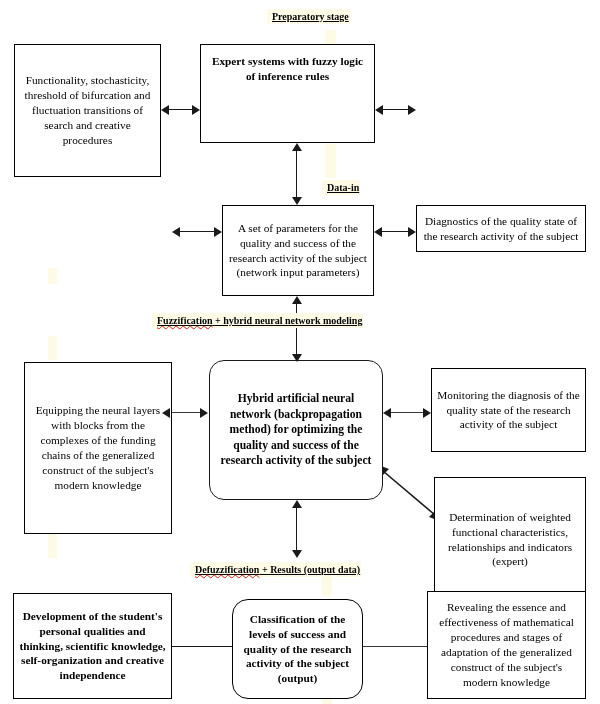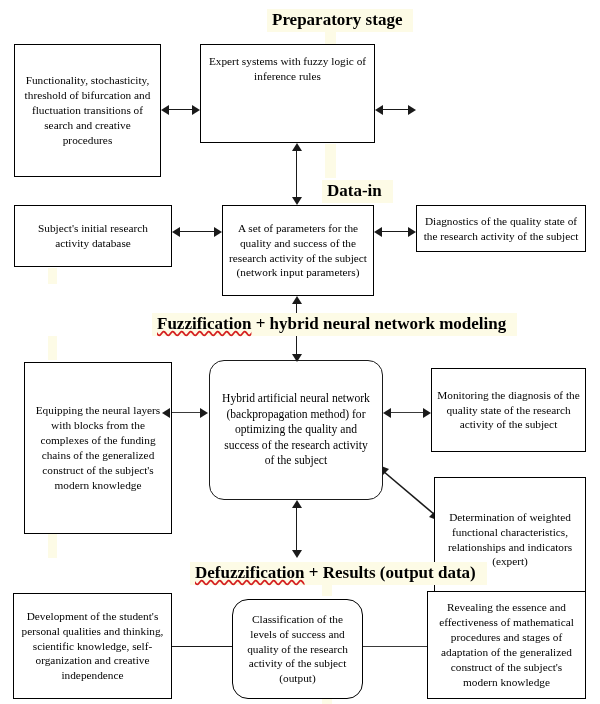--- a/index.html
+++ b/index.html
@@ -27,33 +27,34 @@
     text-align:center;
     font-size:11.3px;
     line-height:1.32;
     padding:3px 5px;
     z-index:3;
   }
   .box.rounded{
     border-radius:15px;
     border:1.3px solid #1a1a1a;
   }
-  .box.bold{font-weight:normal;}
+  .box.bold{font-weight:bold;}
   .box .txt{display:block;width:100%;}
 
   
   .stage{
     position:absolute;
     font-weight:bold;
-    font-size:17px;
+    font-size:10px;
     line-height:1.1;
     background:#fdfbe6;
-    padding:2px 11px 2px 5px;
+    padding:2px 1px 2px 5px;
     white-space:nowrap;
     z-index:6;
+    text-decoration:underline;
   }
   .misspell{
     text-decoration:underline wavy #d42020;
     text-decoration-skip-ink:none;
     text-underline-offset:1px;
   }
 
   
   .wash{
     position:absolute;
@@ -110,23 +111,20 @@
   <div class="arw right" style="left:408px;top:105px;"></div>
 
   <div class="ln v" style="left:296px;top:150px;height:48px;"></div>
   <div class="arw up" style="left:292px;top:143px;"></div>
   <div class="arw down" style="left:292px;top:197px;"></div>
 
   <div class="stage" style="left:322px;top:180px;">
     <span>Data-in</span>
   </div>
 
-  <div class="box" style="left:14px;top:205px;width:158px;height:62px;">
-    <span class="txt">Subject's initial research activity database</span>
-  </div>
 
   <div class="box" style="left:222px;top:205px;width:152px;height:91px;">
     <span class="txt">A set of parameters for the quality and success of the research activity of the subject (network input parameters)</span>
   </div>
 
   <div class="box" style="left:416px;top:205px;width:170px;height:47px;">
     <span class="txt">Diagnostics of the quality state of the research activity of the subject</span>
   </div>
 
   <div class="ln h" style="left:179px;top:231px;width:37px;"></div>

